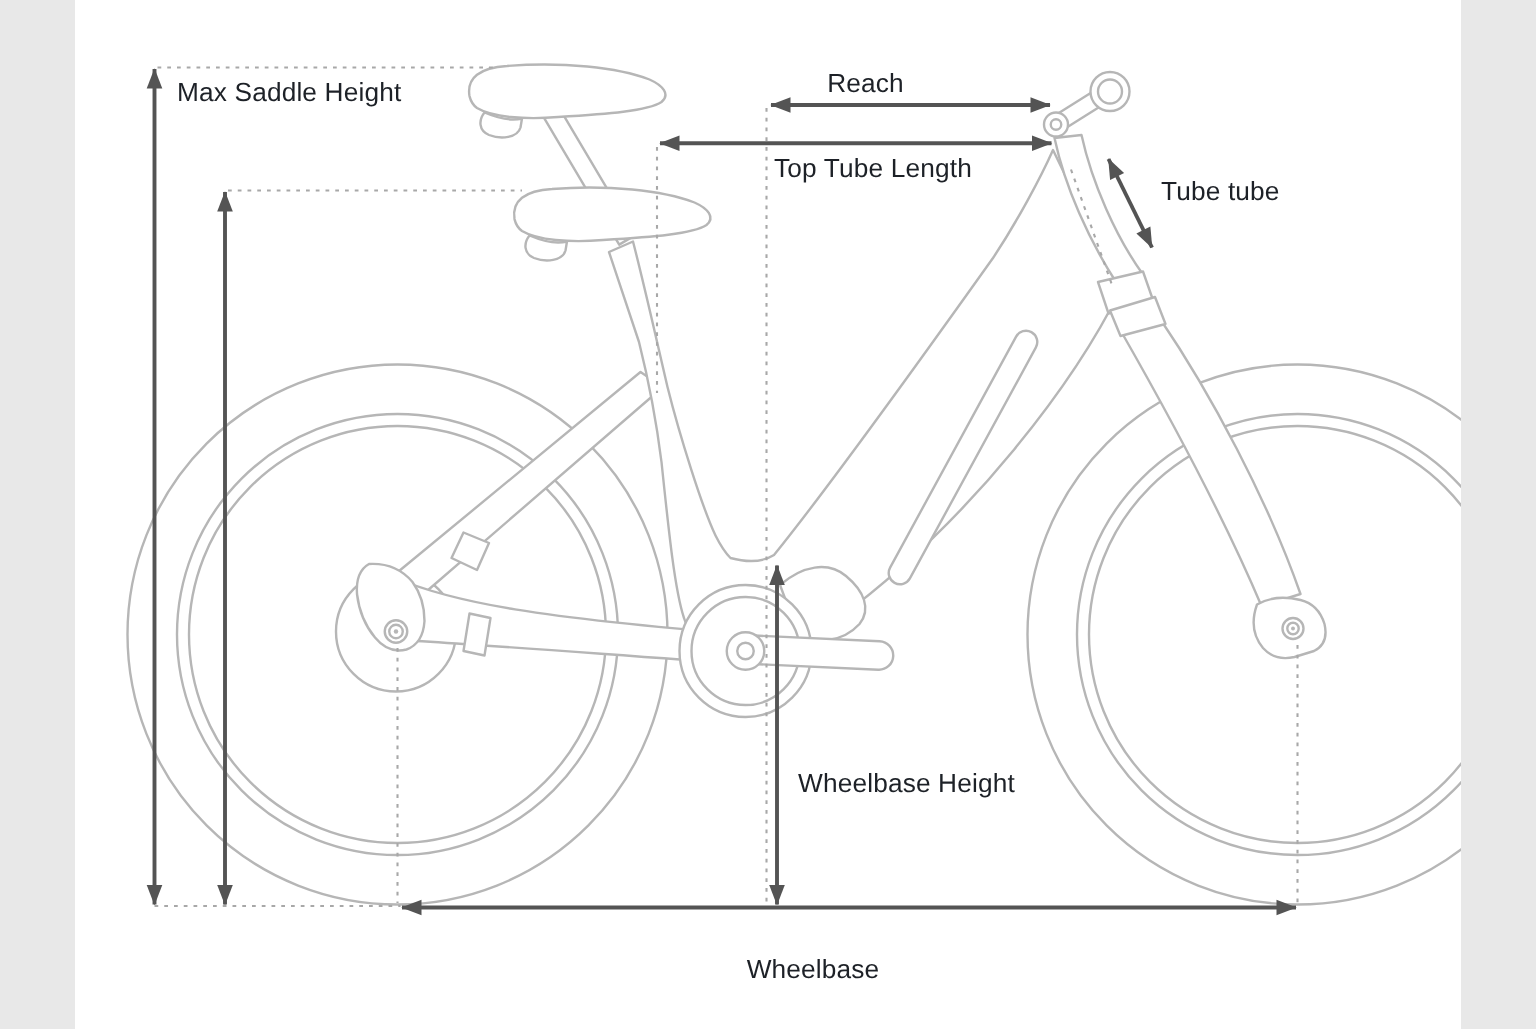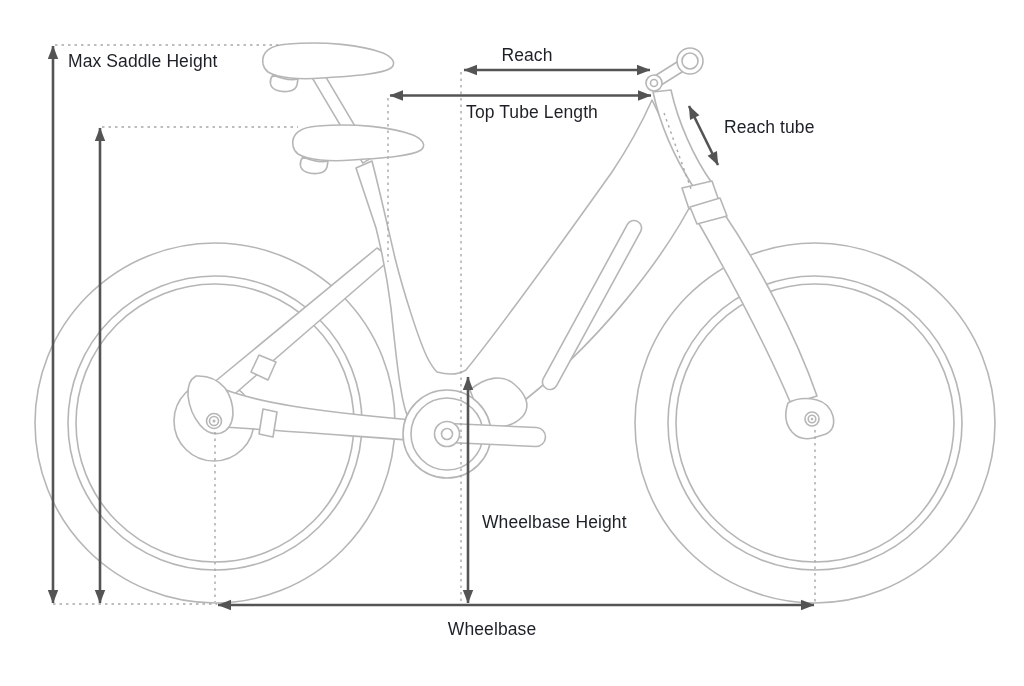--- a/index.html
+++ b/index.html
@@ -5,21 +5,21 @@
   :root{
     --background:#ffffff;
     --bike-outline:#b6b6b6;
     --dimension:#545454;
     --dotted:#a8a8a8;
     --text:#1d2127;
   }
   html,body{margin:0;padding:0;background:#e8e8e8;}
   .stage{
     position:relative;
-    width:1024px;height:686px;
+    width:924px;height:686px;
     background:var(--background);
     overflow:hidden;
     font-family:"Liberation Sans", sans-serif;
     margin:0 auto;
   }
   .stage svg{position:absolute;left:0;top:0;display:block;}
   .lbl{
     position:absolute;
     white-space:nowrap;
     font-size:17.5px;
@@ -150,16 +150,16 @@
       <line class="dim" x1="390" y1="95.5" x2="651" y2="95.5" marker-start="url(#ah)" marker-end="url(#ah)"></line>
       <line class="dim" x1="689" y1="106" x2="718" y2="165" marker-start="url(#ah)" marker-end="url(#ah)"></line>
       <line class="dim" x1="468" y1="377" x2="468" y2="603" marker-start="url(#ah)" marker-end="url(#ah)"></line>
       <line class="dim" x1="218" y1="605" x2="814" y2="605" marker-start="url(#ah)" marker-end="url(#ah)"></line>
     </g>
   </svg>
 
   <div class="lbl" style="left:68px;top:51px">Max Saddle Height</div>
   <div class="lbl center" style="left:527px;top:45px">Reach</div>
   <div class="lbl center" style="left:532px;top:102px">Top Tube Length</div>
-  <div class="lbl" style="left:724px;top:117px">Reach tube</div>
+  <div class="lbl" style="left:724px;top:117px">Tube tube</div>
   <div class="lbl" style="left:482px;top:512px">Wheelbase Height</div>
-  <div class="lbl center" style="left:492px;top:619px">Wheelbase</div>
+  <div class="lbl center" style="left:492px;top:636px">Wheelbase</div>
 </div>
 
 </body></html>

